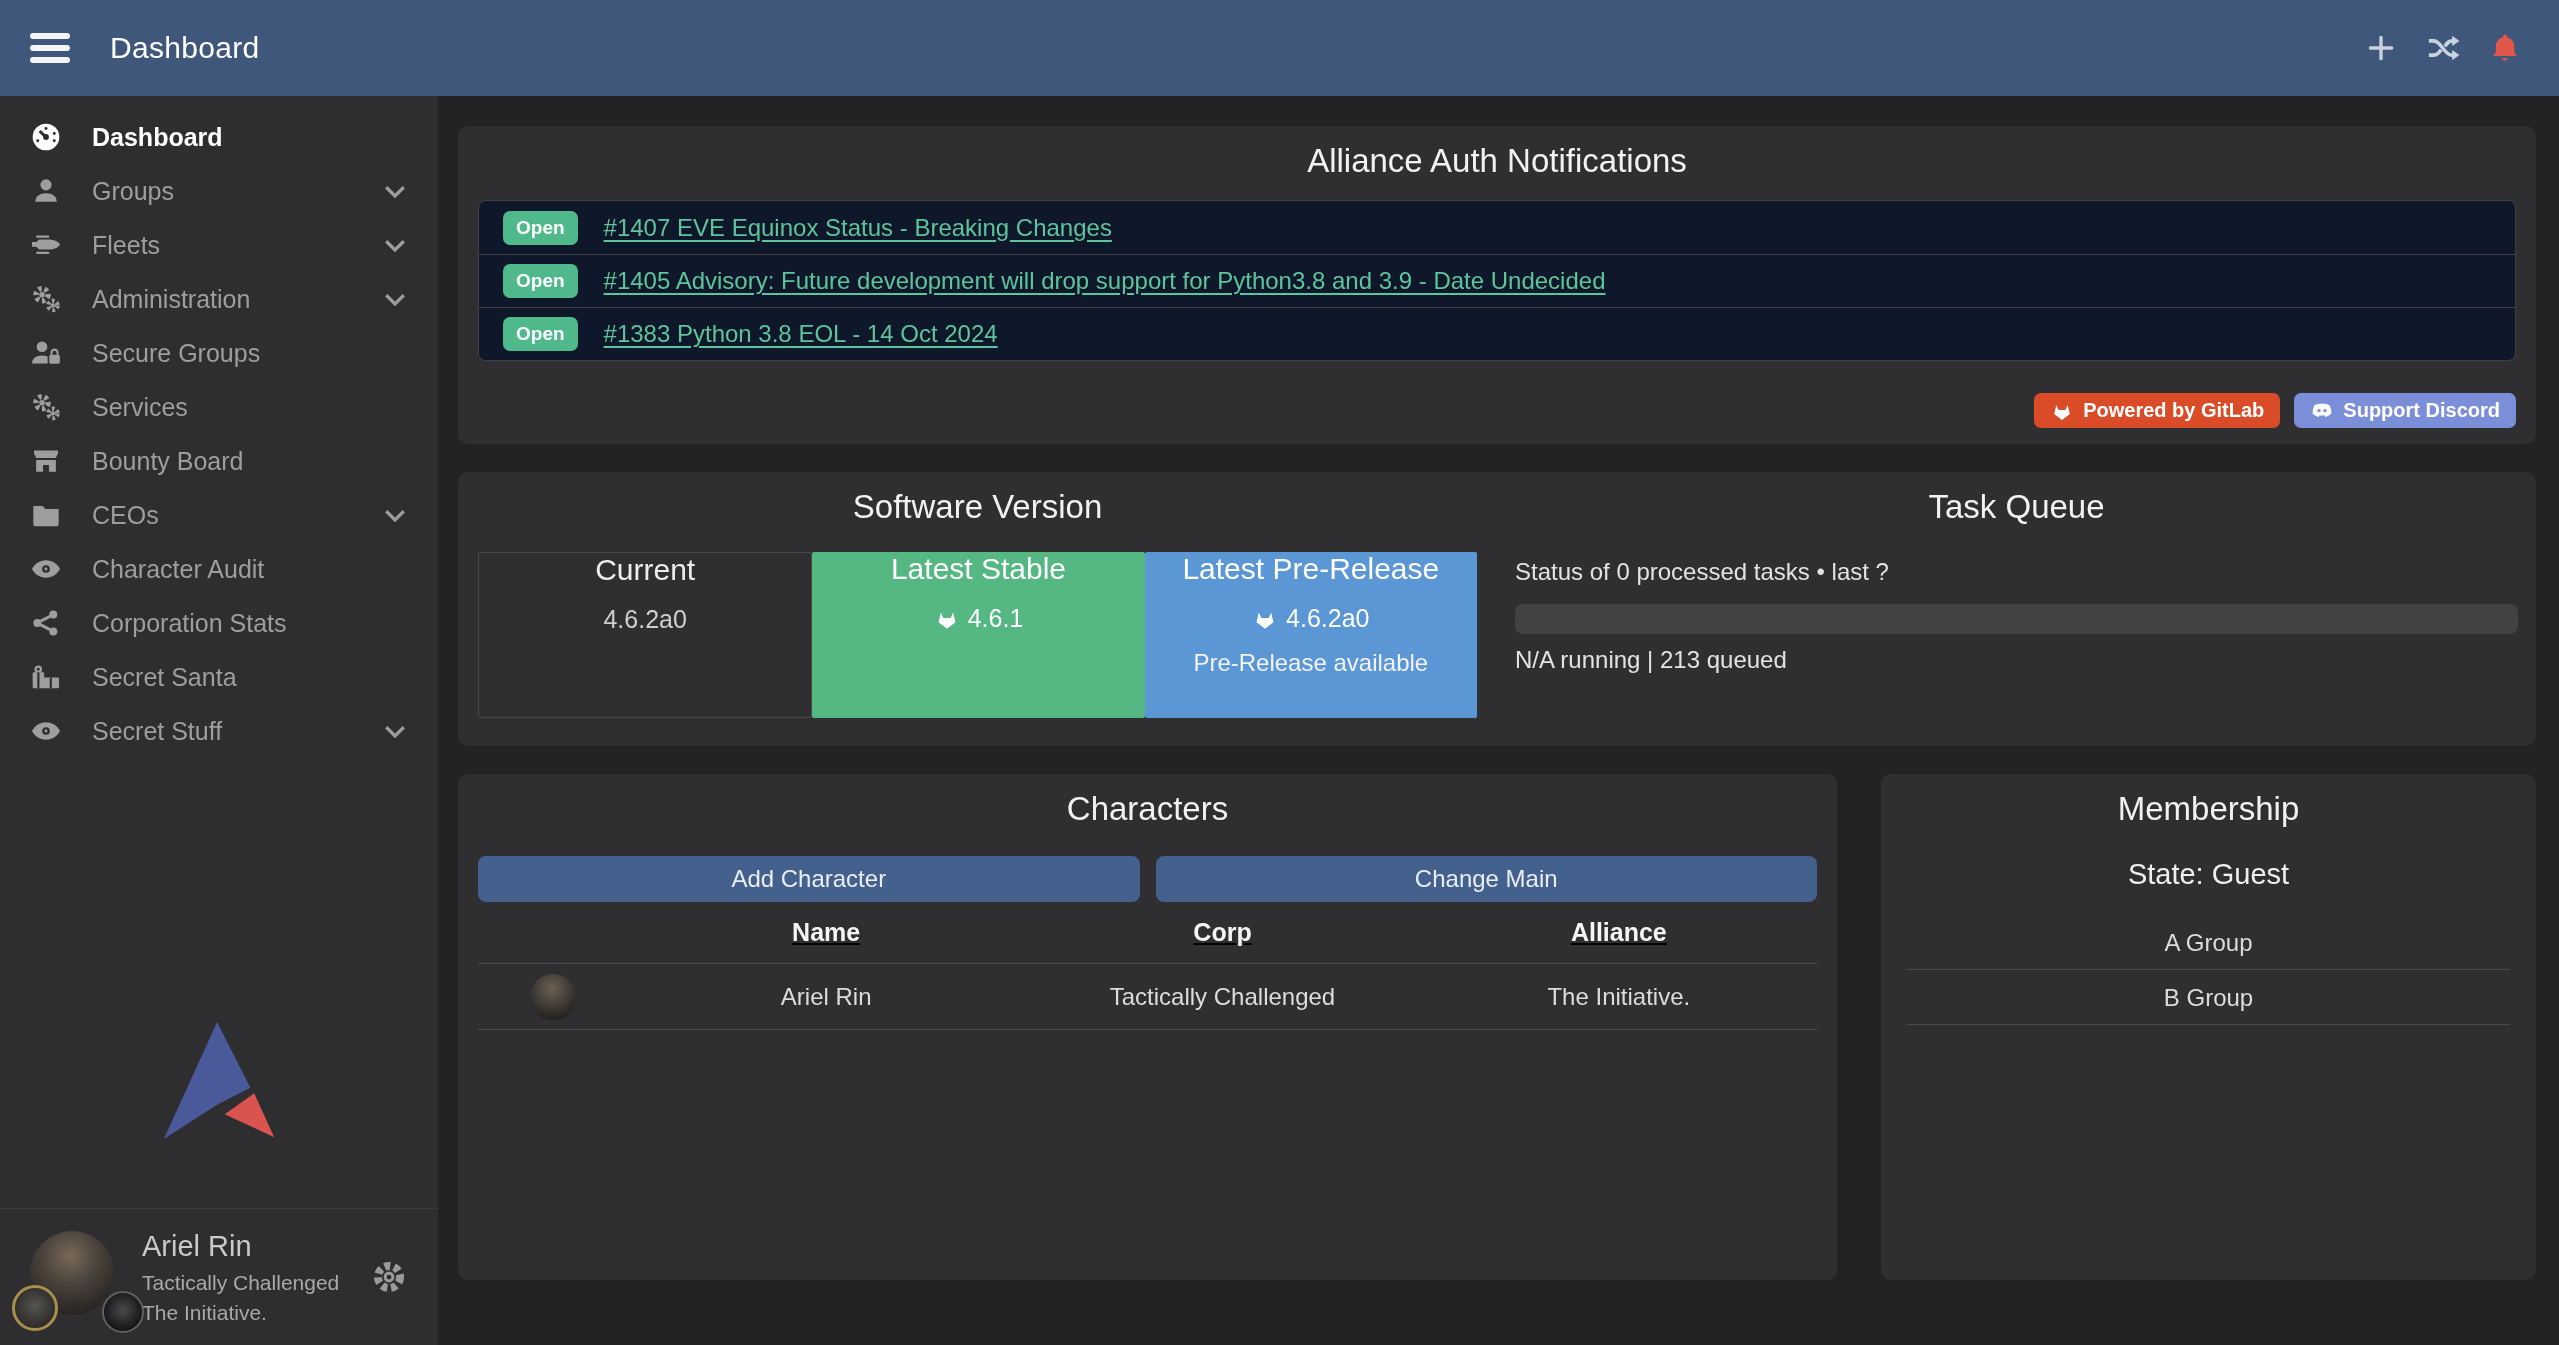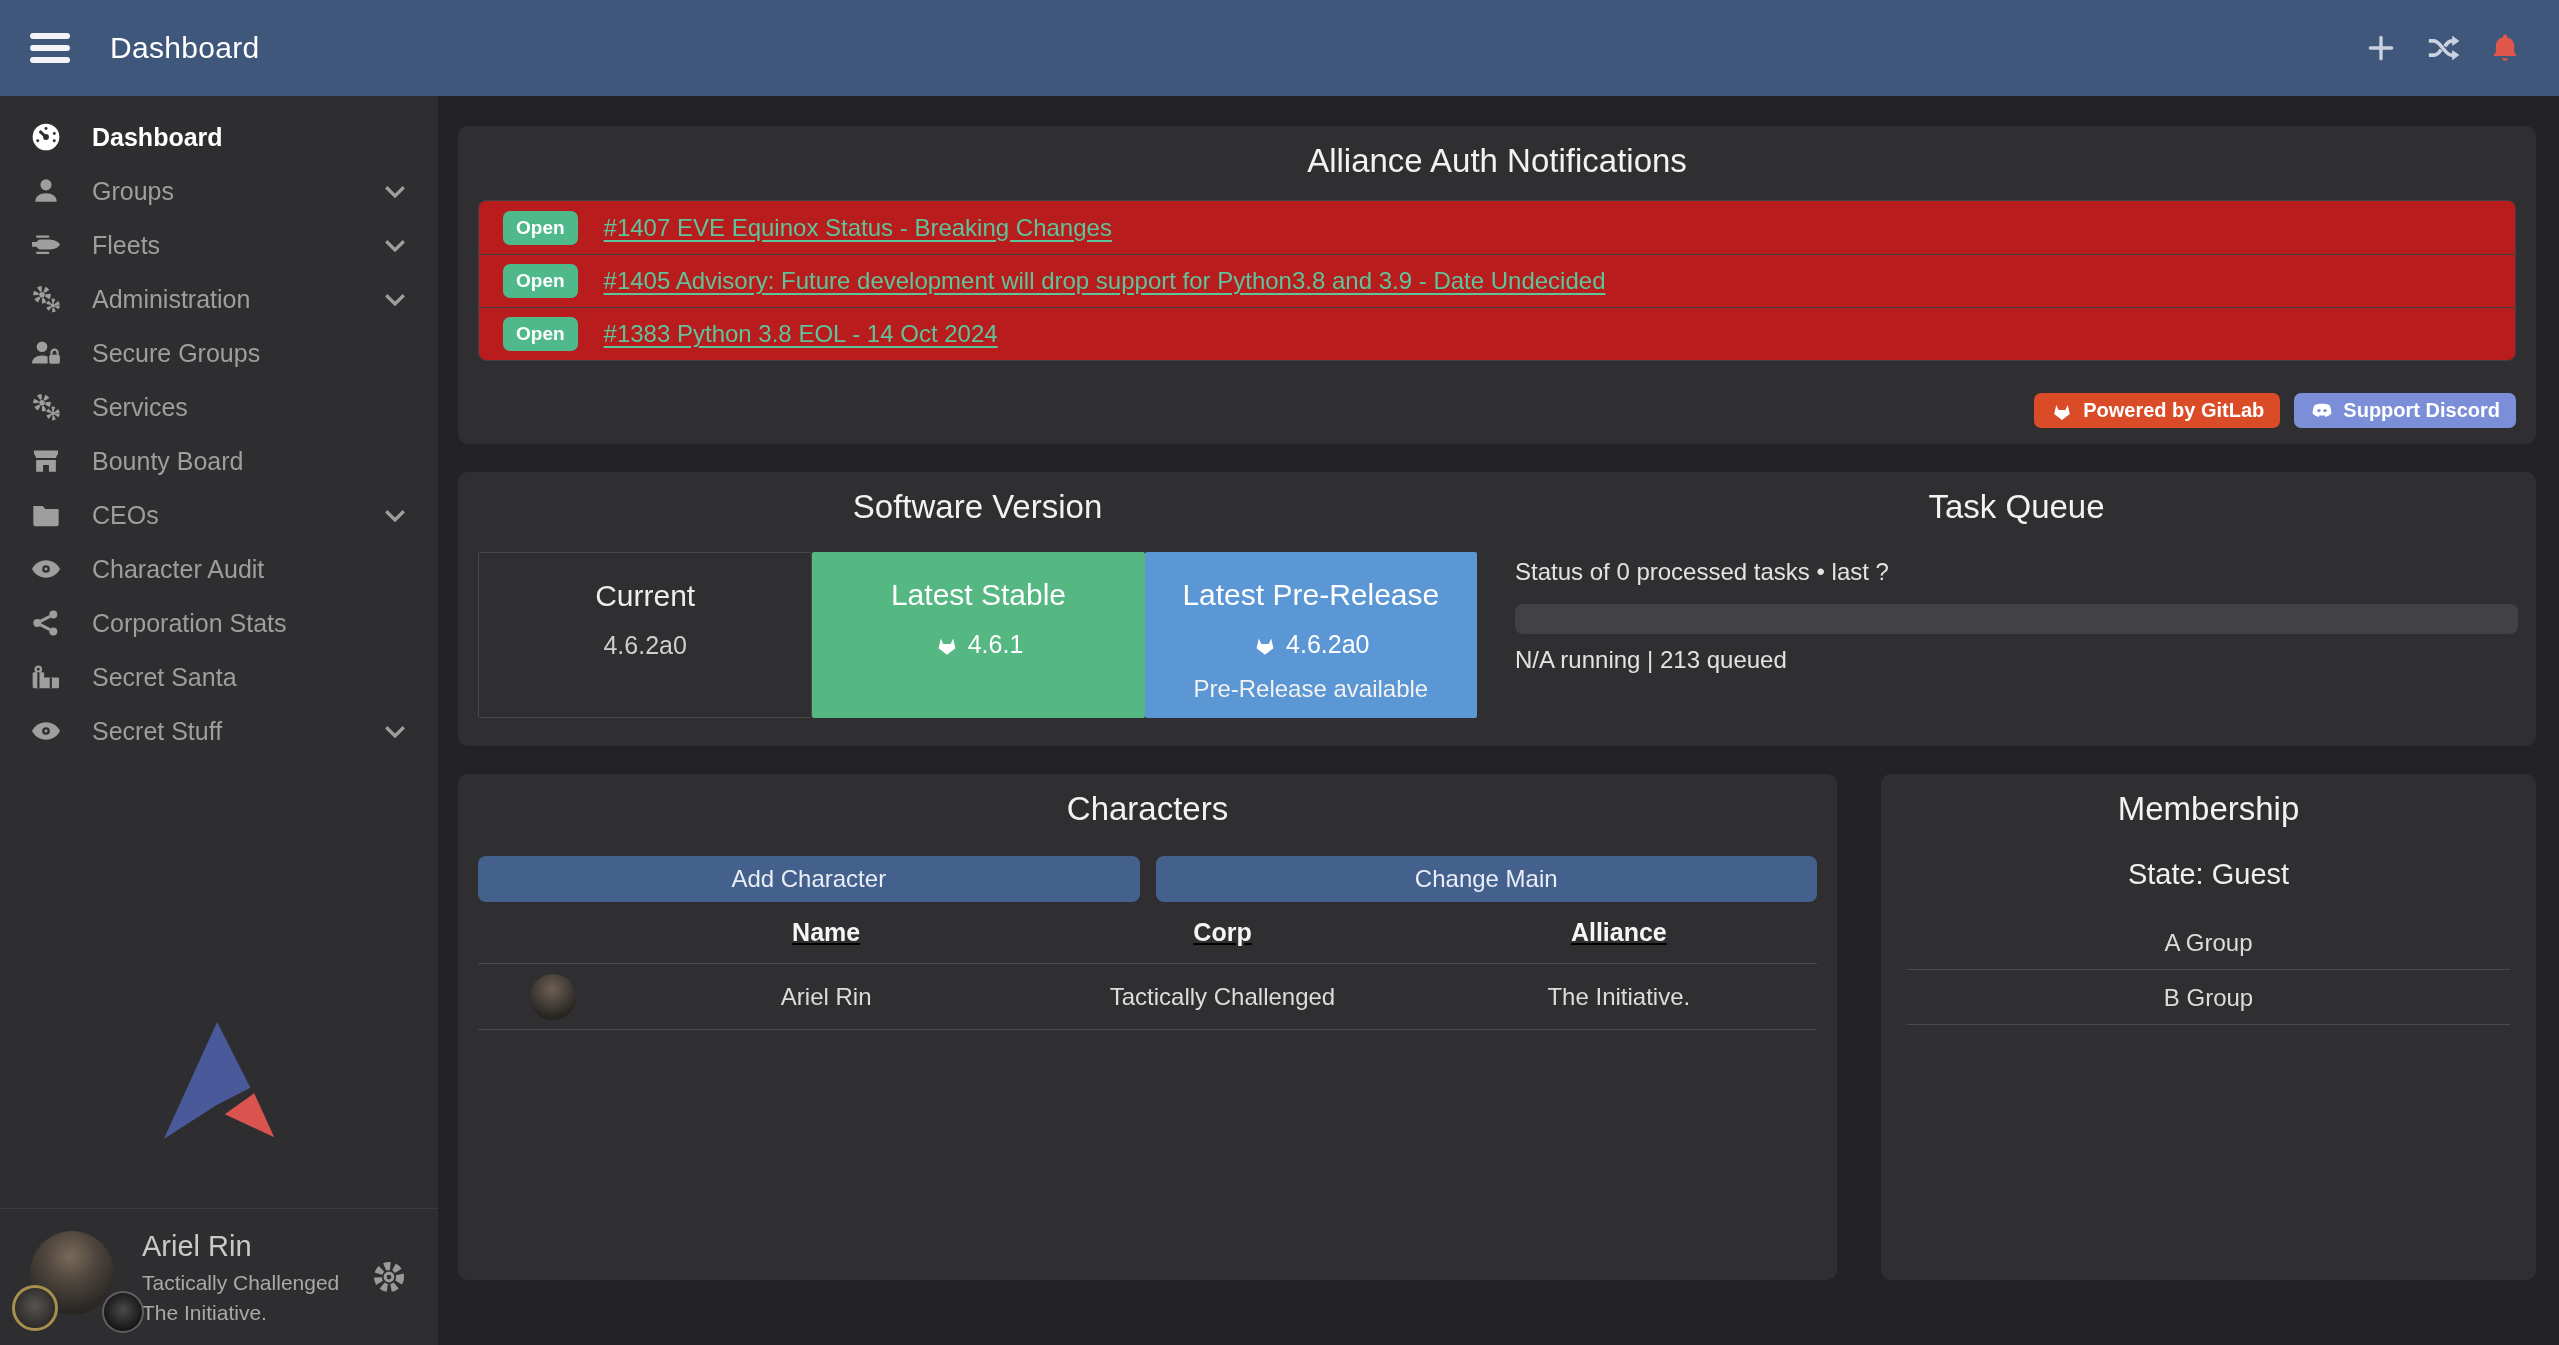--- a/index.html
+++ b/index.html
@@ -52,40 +52,40 @@
                    width:46px; height:46px; display:flex; align-items:center; justify-content:center; }
   .user-settings svg { width:38px; height:38px; }
 
   
   .content { position:absolute; top:96px; left:438px; right:0; bottom:0; padding:30px 23px 0 20px; }
   .panel { background:#2f2f31; border-radius:10px; position:relative; }
   .panel h2 { font-size:33px; font-weight:400; color:#f2f2f2; text-align:center; padding-top:16px; }
 
   .panel-notifications { height:318px; margin-bottom:28px; }
   .list-group { margin:20px 20px 0; border:1px solid #404043; border-radius:8px; overflow:hidden; }
-  .note-row { display:flex; align-items:center; height:53px; padding:0 24px; background:#b91c1c; }
+  .note-row { display:flex; align-items:center; height:53px; padding:0 24px; background:#0f172a; }
   .note-row + .note-row { border-top:1px solid #404043; }
   .open-badge { background:#4fb98b; color:#ffffff; font-size:19px; font-weight:700;
                 padding:6px 13px; border-radius:7px; margin-right:26px; flex:none; }
   .note-link { color:#5ec49c; font-size:24px; text-decoration:underline; text-underline-offset:4px; cursor:pointer; }
   .shield-row { position:absolute; right:20px; bottom:16px; display:flex; gap:14px; }
   .shield { display:flex; align-items:center; gap:9px; height:35px; padding:12px 16px; border-radius:7px;
             color:#ffffff; font-size:20px; font-weight:700; cursor:pointer; }
   .shield svg { width:24px; height:24px; }
   .shield.gitlab { background:#da4b27; }
   .shield.discord { background:#7b8fd8; }
 
   .panel-svtq { height:274px; margin-bottom:28px; display:flex; }
   .sv-half, .tq-half { width:50%; position:relative; }
   .version-row { display:flex; margin:26px 20px 0 20px; }
   .vbox { flex:1; height:166px; text-align:center; border-radius:2px; }
   .vbox-current { border:1px solid #48484a; }
   .vbox-stable { background:#55b781; }
   .vbox-pre { background:#5b97d5; }
-  .vlabel { font-size:30px; margin-top:26px; color:#ededed; }
+  .vlabel { font-size:30px; color:#ededed; }
   .vbox-stable .vlabel, .vbox-pre .vlabel { color:#ffffff; }
   .vvalue { font-size:25px; margin-top:18px; color:#cfcfcf; display:flex; align-items:center; justify-content:center; gap:8px; }
   .vbox-stable .vvalue, .vbox-pre .vvalue { color:#ffffff; }
   .vvalue svg { width:26px; height:26px; }
   .vnote { font-size:24px; margin-top:16px; color:#f2f2f2; }
   .tq-status { margin:32px 18px 0 18px; font-size:24px; color:#e3e3e3; }
   .progress { margin:18px 18px 0 18px; height:30px; background:#424245; border-radius:8px; overflow:hidden; }
   .progress-fill { height:100%; width:0%; background:#55b781; }
   .tq-queue { margin:12px 18px 0 18px; font-size:24px; color:#e3e3e3; }
 

